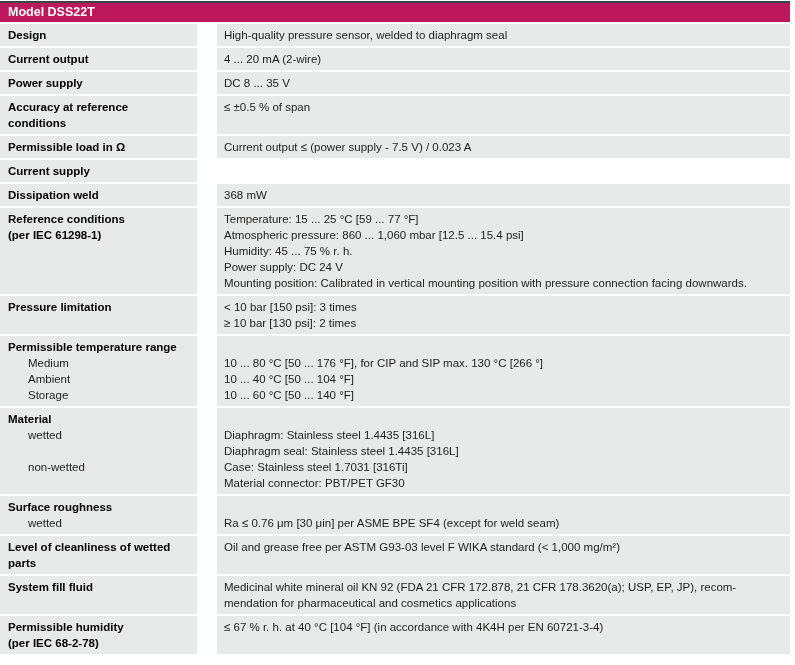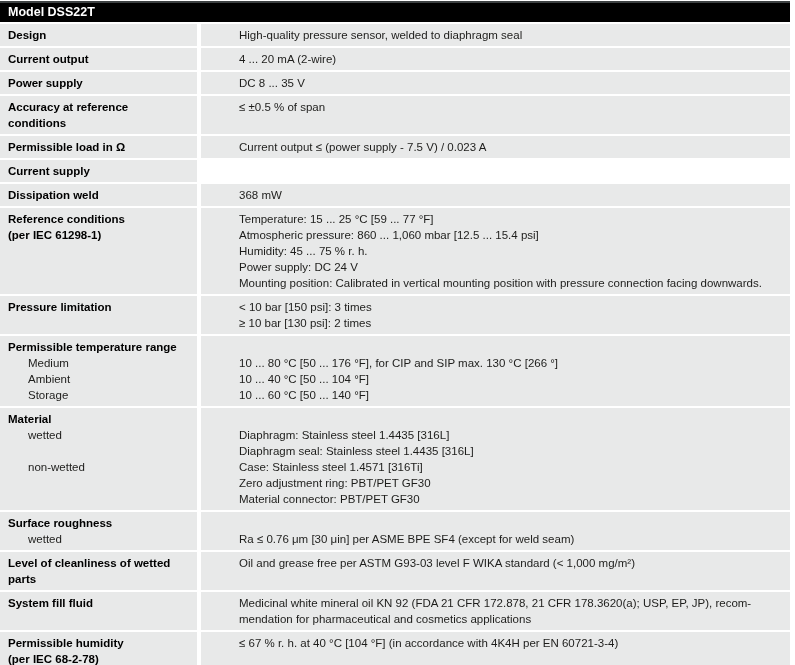--- a/index.html
+++ b/index.html
@@ -8,21 +8,21 @@
     background: #ffffff;
     font-family: "Liberation Sans", "DejaVu Sans", sans-serif;
     -webkit-font-smoothing: antialiased;
   }
   .sheet {
     width: 790px;
     margin: 0;
     padding-top: 1px;
   }
   .header {
-    background: #000000;
+    background: #be185d;
     border-top: 2px solid #3e4243;
     color: #ffffff;
     font-weight: bold;
     font-size: 12.5px;
     height: 19px;
     line-height: 19px;
     padding-left: 8px;
     margin-bottom: 2px;
   }
   .row {
@@ -31,34 +31,34 @@
   }
   .cell {
     background: #e8e9e9;
     padding-top: 3px;
     padding-bottom: 3px;
   }
   .cell.label {
     width: 189px;        
     padding-left: 8px;
     flex: 0 0 auto;
-    margin-right: 4px;   
+    margin-right: 20px;   
   }
   .cell.value {
     flex: 1 1 auto;
     padding-left: 7px;
     padding-right: 6px;
   }
   .line {
     font-size: 11.5px;
     line-height: 16px;
     color: #1d1d1b;
     white-space: nowrap;
   }
-  .cell.value .line { white-space: normal; margin-left: 31px; }
+  .cell.value .line { white-space: normal; }
   .line.bold { font-weight: bold; color: #000000; }
   .line.indent { padding-left: 20px; }
 </style>
 </head>
 <body>
 
 <div class="sheet">
   <div class="header">
     <span>Model DSS22T</span>
   </div>
@@ -167,22 +167,21 @@
     <div class="cell label">
           <div class="line bold">Material</div>
           <div class="line indent">wetted</div>
           <div class="line">&nbsp;</div>
           <div class="line indent">non-wetted</div>
         </div>
     <div class="cell value">
           <div class="line">&nbsp;</div>
           <div class="line">Diaphragm: Stainless steel 1.4435 [316L]</div>
           <div class="line">Diaphragm seal: Stainless steel 1.4435 [316L]</div>
-          <div class="line">Case: Stainless steel 1.4571 [316Ti]</div>
-          <div class="line">Zero adjustment ring: PBT/PET GF30</div>
+          <div class="line">Case: Stainless steel 1.7031 [316Ti]</div>
           <div class="line">Material connector: PBT/PET GF30</div>
         </div>
   </div>
 
   <div class="row">
     <div class="cell label">
           <div class="line bold">Surface roughness</div>
           <div class="line indent">wetted</div>
         </div>
     <div class="cell value">

